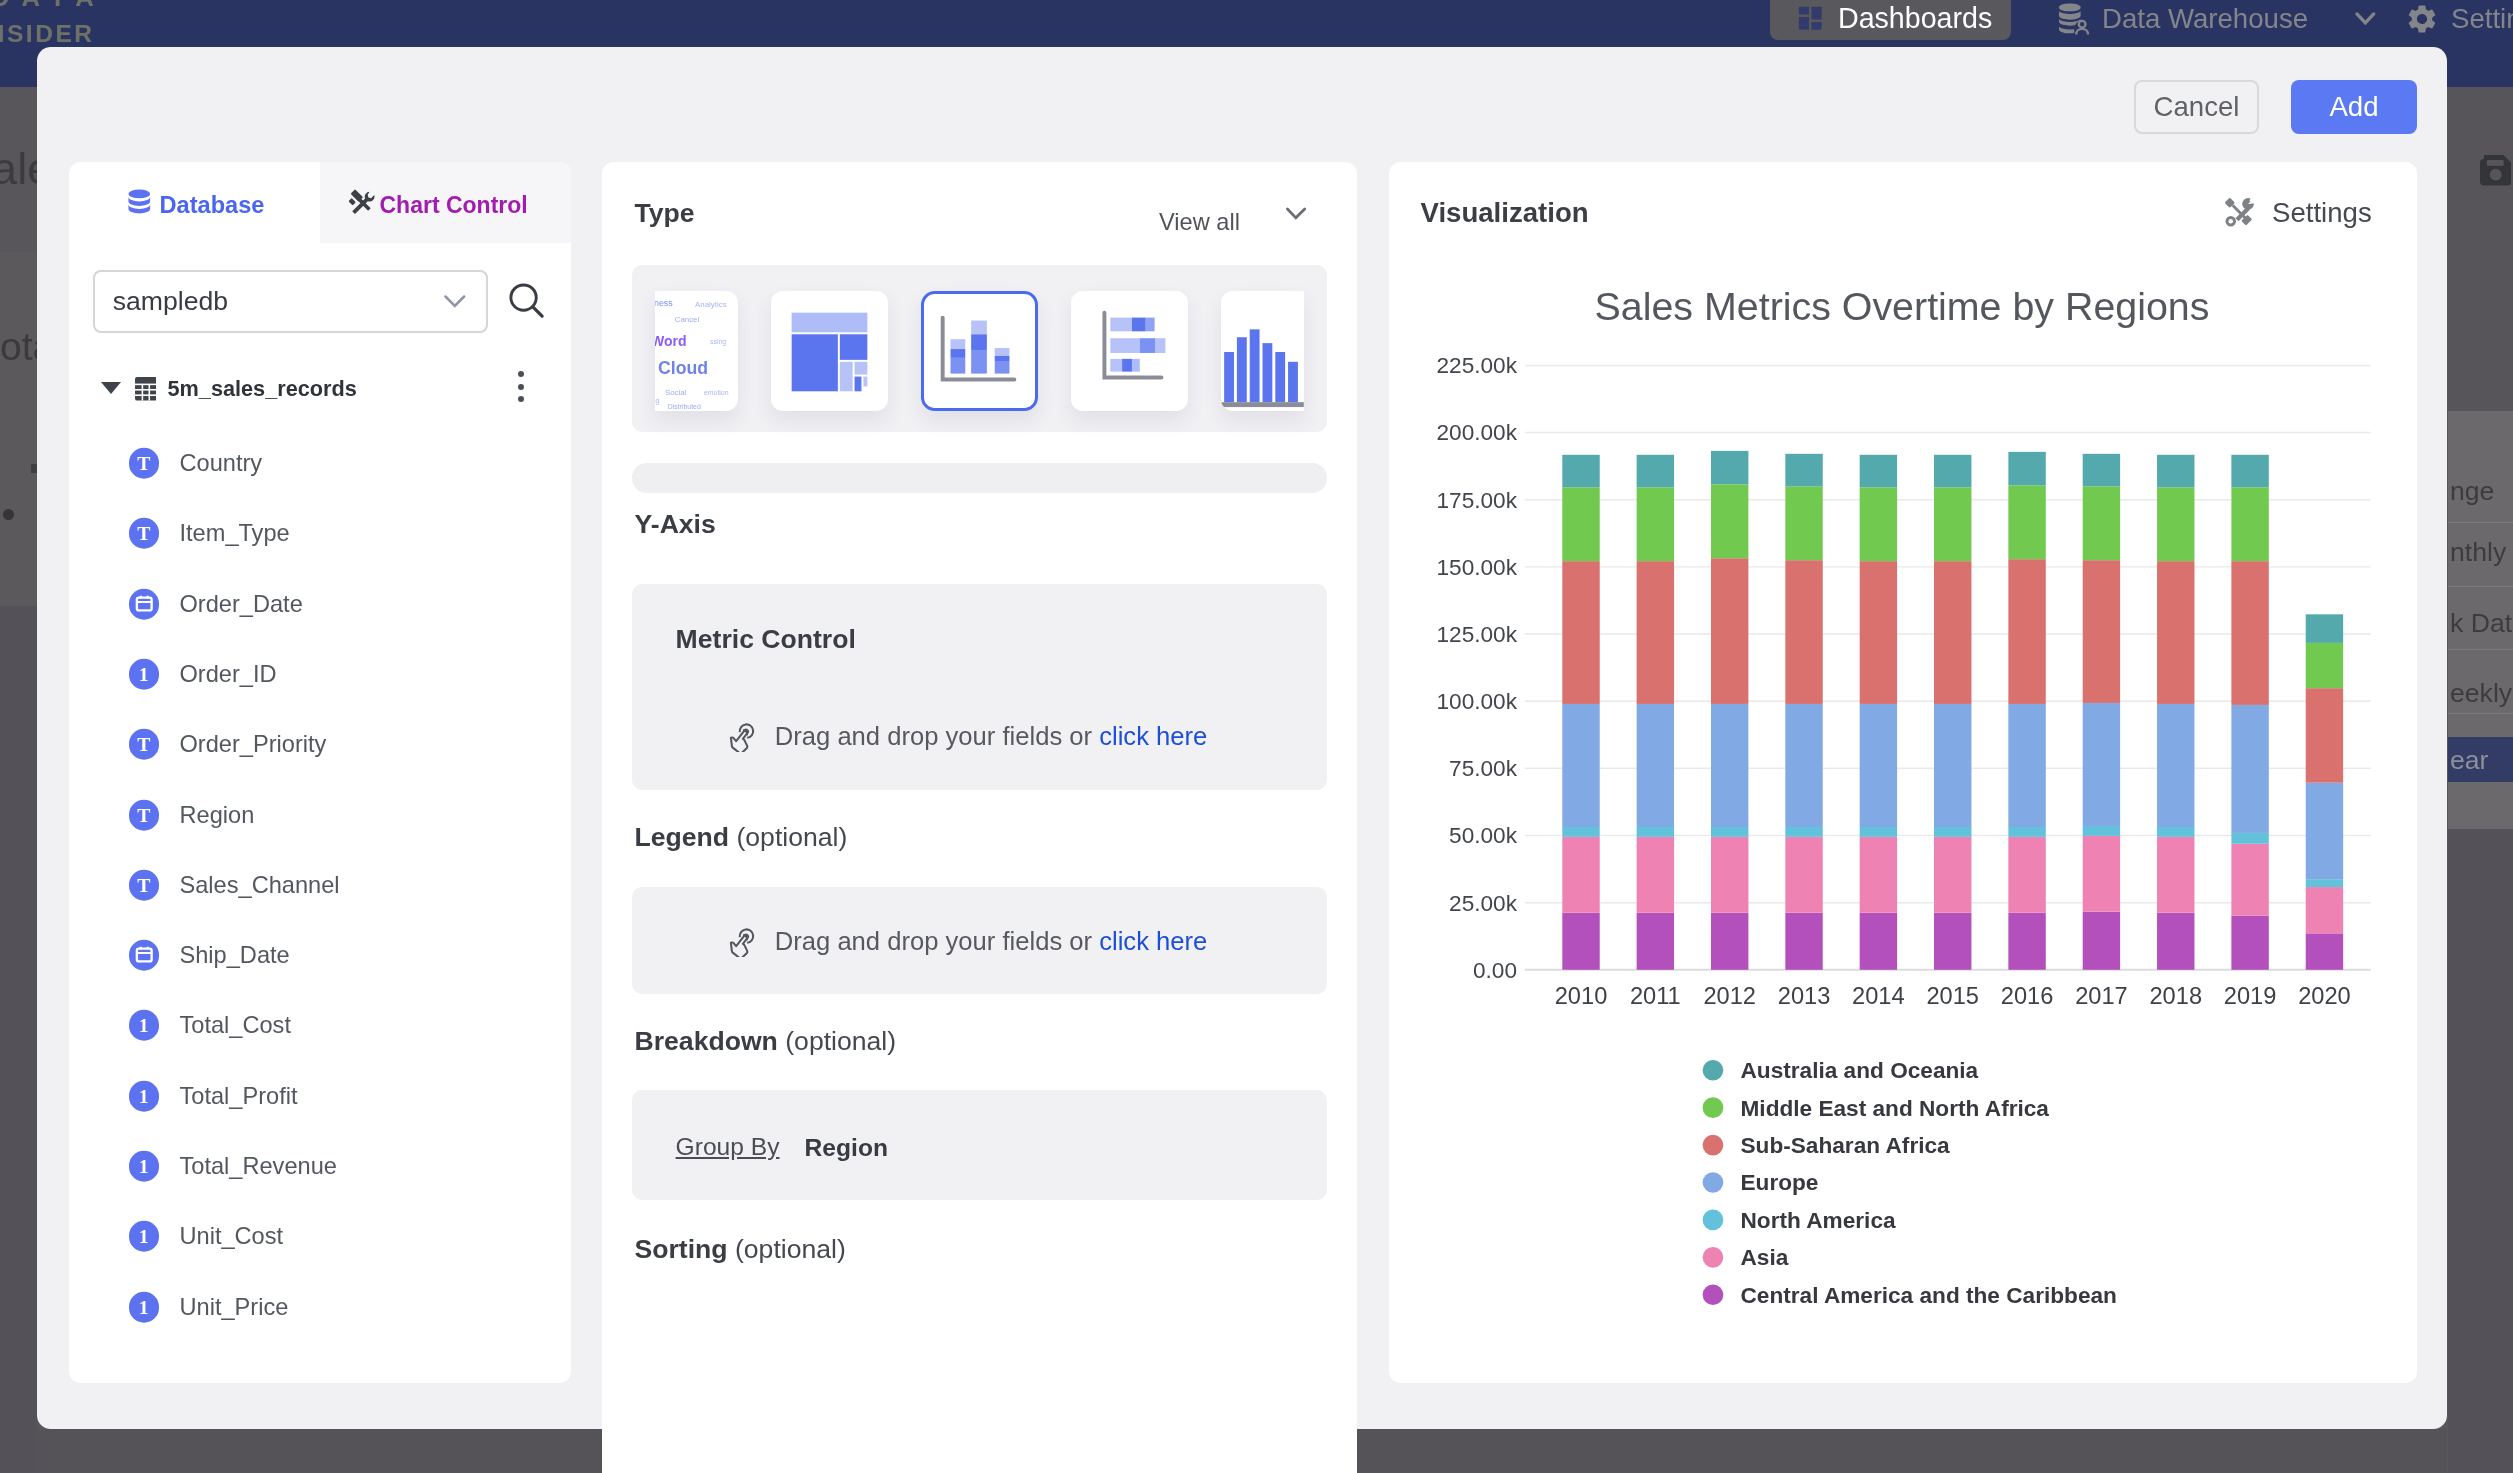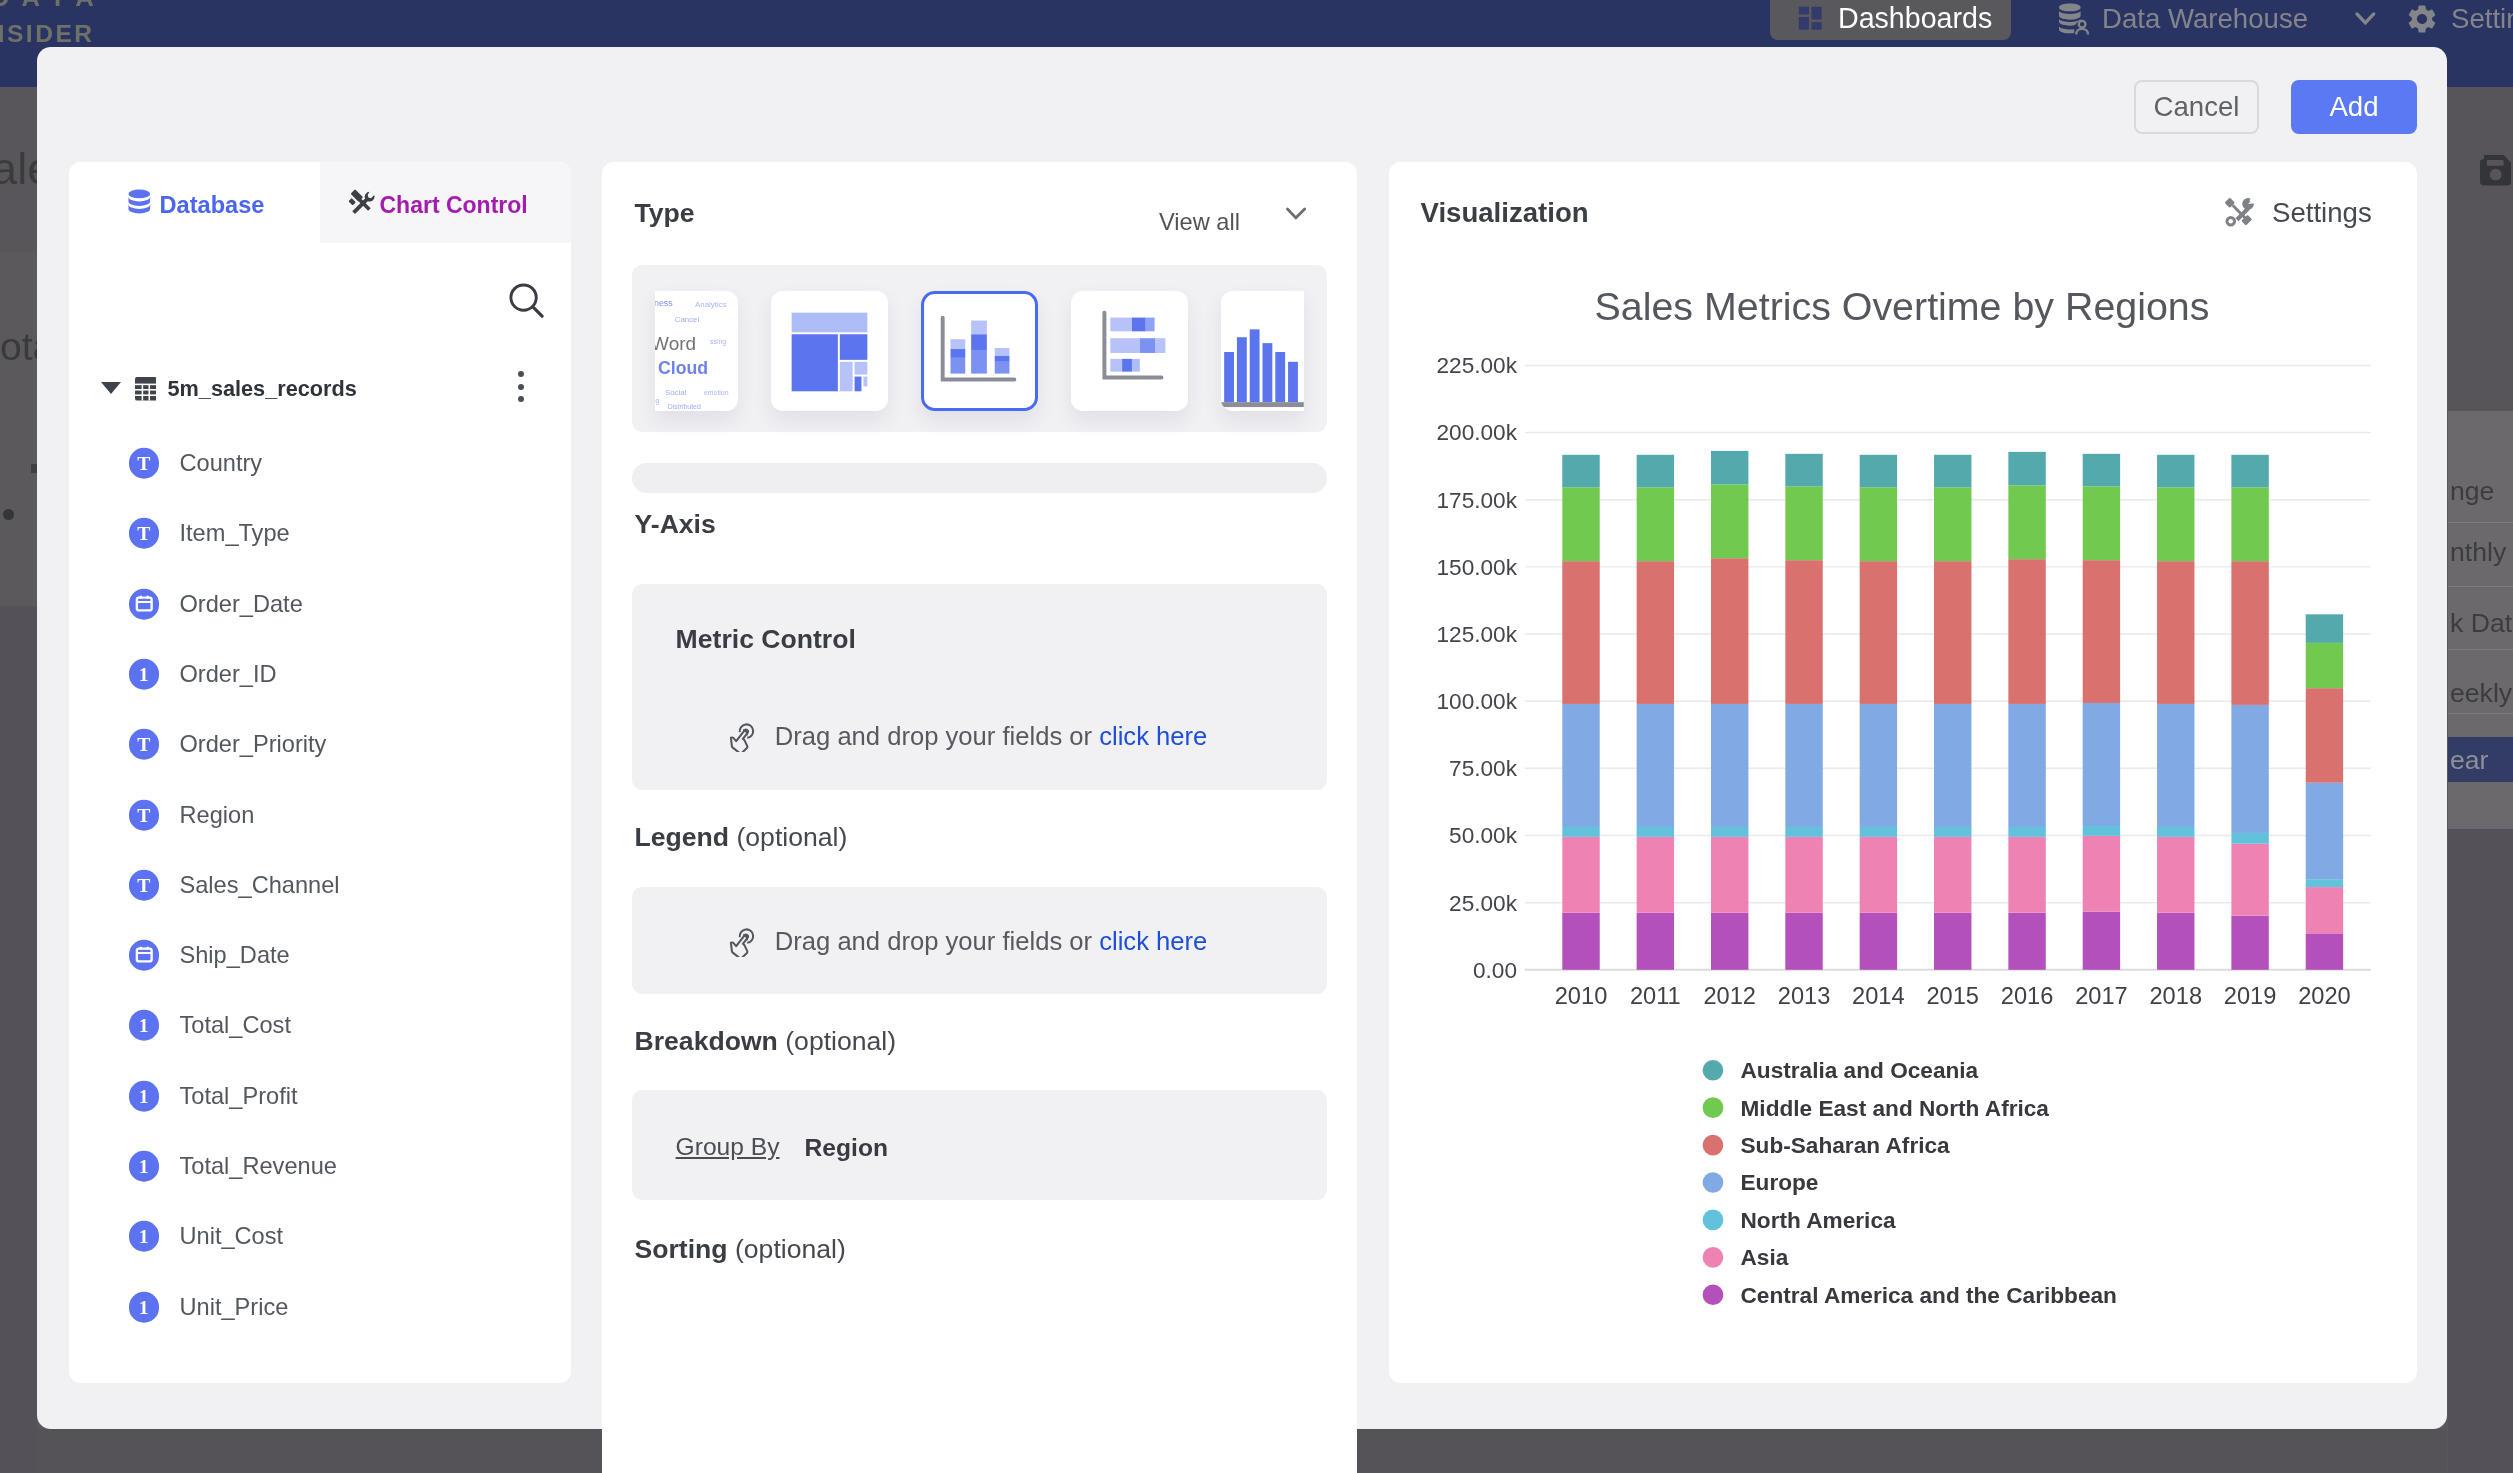--- a/index.html
+++ b/index.html
@@ -130,20 +130,26 @@
     <svg class="abs" style="left:279px;top:26.6px;" width="27.6" height="27.6" viewBox="0 0 28 28">
       <g fill="#3d4046">
         <rect x="3" y="11.2" width="22" height="3.8" transform="rotate(45 14 13)"></rect>
         <rect x="3.2" y="3.4" width="11.5" height="6.4" rx="1" transform="rotate(45 9 6.6)"></rect>
         <rect x="1.2" y="10.6" width="6" height="4.6" rx="1" transform="rotate(45 4.2 12.9)"></rect>
         <path d="M21.9 2.8 a5 5 0 0 0 -4.6 6.8 l-13 13 2.8 2.8 13-13 a5 5 0 0 0 6.5-6.3 l-3.2 3.2 -2.7-.7 -.7-2.7 z"></path>
       </g>
     </svg>
     <div class="abs cctab" style="left:311px;top:29.6px;">Chart Control</div>
 
+    <div class="abs" id="searchbox">
+      <div class="abs" id="searchtxt">sampledb</div>
+      <svg class="abs" style="left:348px;top:21.7px;" width="23.6" height="14.8" viewBox="0 0 24 15">
+        <path d="M2.5 2.5 l9.5 9.5 9.5-9.5" fill="none" stroke="#8f96ab" stroke-width="2.6" stroke-linecap="round"></path>
+      </svg>
+    </div>
     <svg class="abs" style="left:438px;top:120px;" width="39" height="39" viewBox="0 0 40 40">
       <circle cx="17" cy="16" r="13" fill="none" stroke="#3a3e44" stroke-width="3"></circle>
       <line x1="26.5" y1="25.5" x2="36" y2="35" stroke="#3a3e44" stroke-width="3.4" stroke-linecap="round"></line>
     </svg>
 
     <div class="abs" style="left:32.5px;top:220px;width:0;height:0;border-left:10.8px solid transparent;border-right:10.8px solid transparent;border-top:12.8px solid #3f434a;"></div>
     <svg class="abs" style="left:66px;top:215px;" width="21.7" height="23.6" viewBox="0 0 22 24">
       <rect x="0" y="0" width="22" height="24" rx="2" fill="#3f434a"></rect>
       <g stroke="#fff" stroke-width="1.6">
         <line x1="0" y1="7.5" x2="22" y2="7.5"></line>
@@ -203,21 +209,21 @@
     <svg class="abs" style="left:683px;top:45px;" width="21.7" height="13.8" viewBox="0 0 22 14">
       <path d="M2.5 2 l8.5 9 9-9" fill="none" stroke="#6a6d73" stroke-width="2.8" stroke-linecap="round"></path>
     </svg>
 
     <div class="abs" style="left:29.6px;top:103px;width:695px;height:167px;background:#f1f1f4;border-radius:9.9px;"></div>
 
     <div class="card" style="left:53px;top:129px;width:83px;border-radius:0 11.8px 11.8px 0;overflow:hidden;">
       <div class="abs" style="left:-3px;top:6.9px;font-size:8.9px;color:#7e90f1;">iness</div>
       <div class="abs" style="left:40px;top:8.9px;font-size:7.9px;color:#a9b5f6;">Analytics</div>
       <div class="abs" style="left:19.7px;top:23.6px;font-size:7.9px;color:#9dacf4;">Cancel</div>
-      <div class="abs" style="left:-3.9px;top:42px;font-size:19px;font-weight:400;color:#737373;">Word</div>
+      <div class="abs" style="left:-3.9px;top:42px;font-size:14px;font-weight:700;color:#8b5cf6;">Word</div>
       <div class="abs" style="left:55px;top:47px;font-size:6.9px;color:#a9b5f6;">ssing</div>
 
       <div class="abs" style="left:3px;top:67px;font-size:17.7px;font-weight:700;color:#6d83ea;">Cloud</div>
       <div class="abs" style="left:9.9px;top:97px;font-size:7.9px;color:#9dacf4;">Social</div>
       <div class="abs" style="left:49px;top:98px;font-size:6.9px;color:#a9b5f6;">emotion</div>
       <div class="abs" style="left:-4.9px;top:106px;font-size:6.9px;color:#a9b5f6;">ing</div>
       <div class="abs" style="left:12.8px;top:112px;font-size:6.9px;color:#9dacf4;">Distributed</div>
     </div>
 
     <div class="card" style="left:169px;top:129px;">

